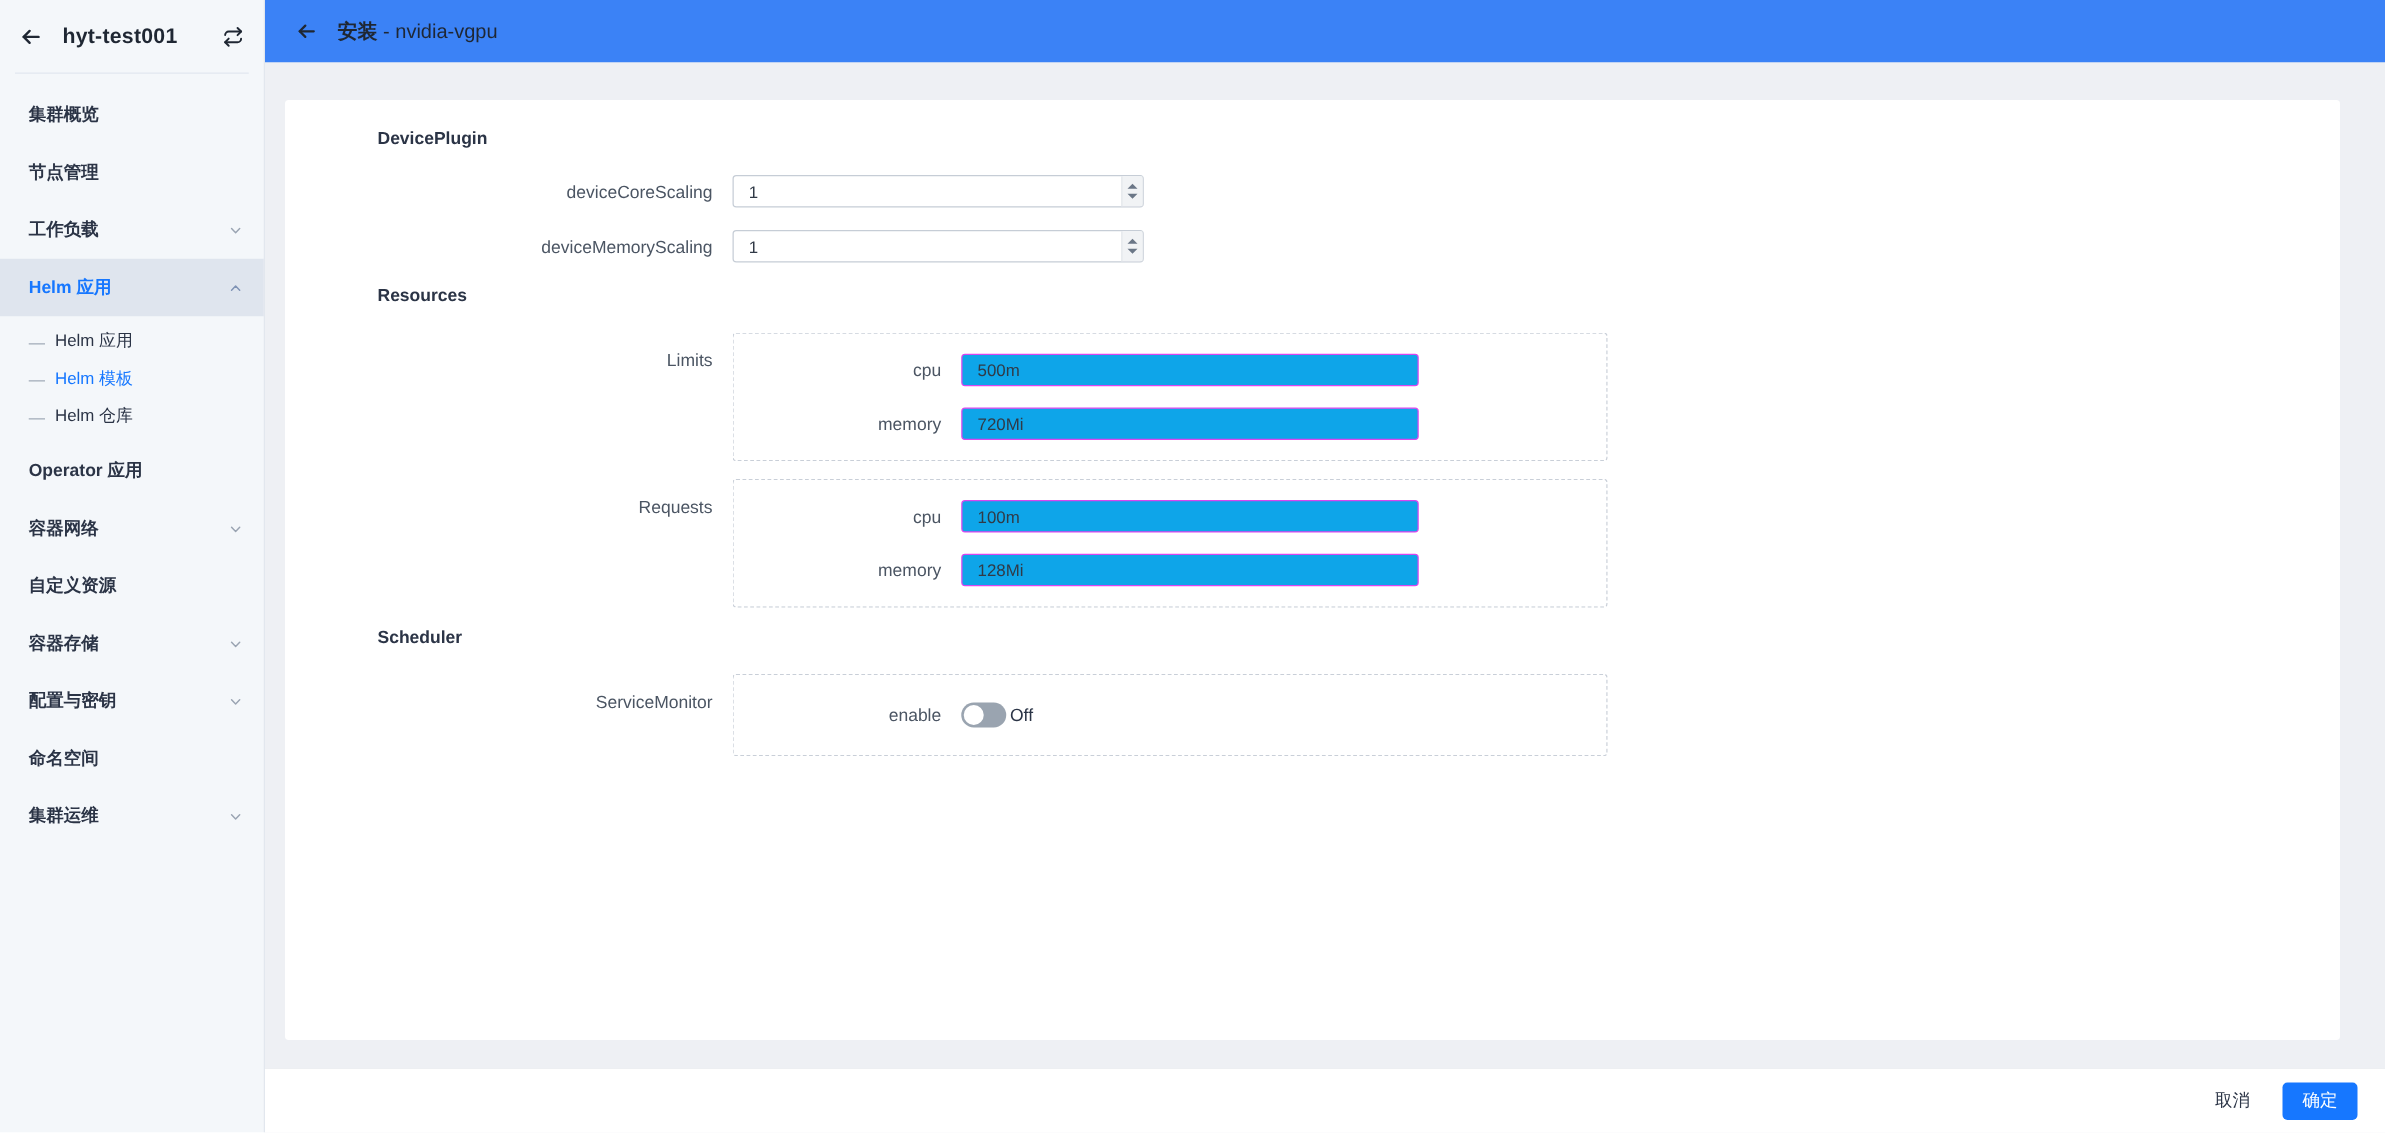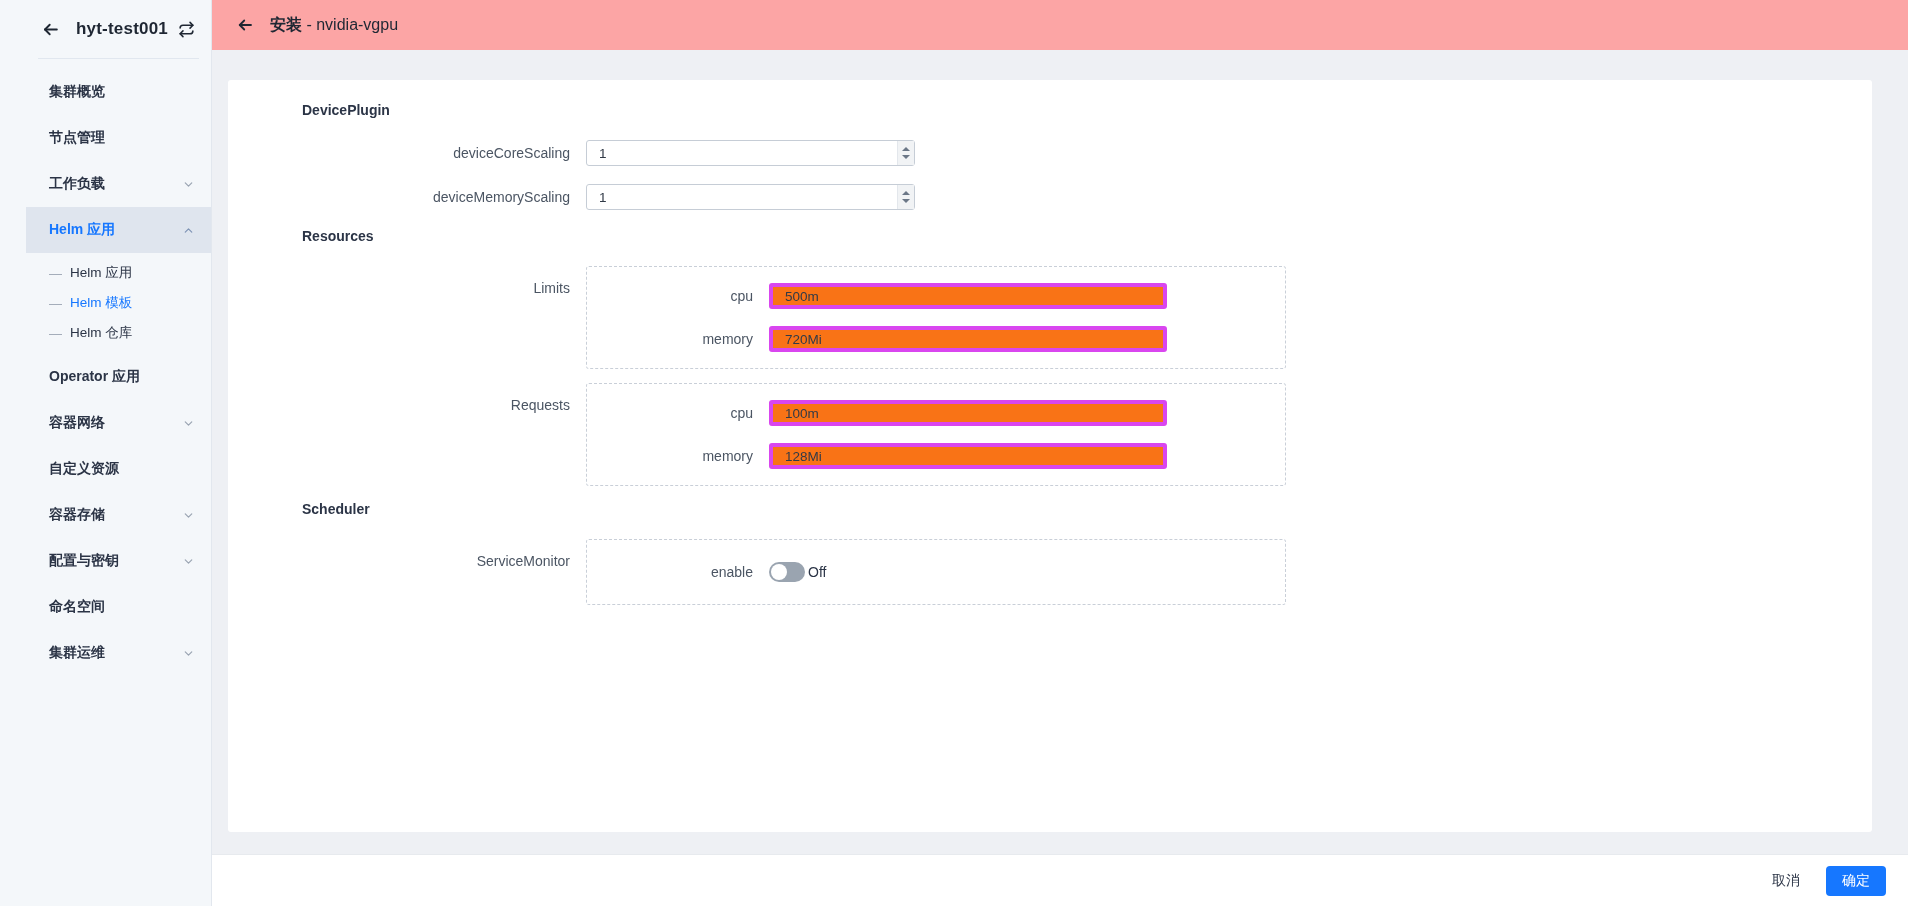--- a/index.html
+++ b/index.html
@@ -18,21 +18,20 @@
   }
 
   
   .sidebar {
     width: 212px;
     height: 906px;
     background: #f4f7fa;
     border-right: 1px solid #e2e7ee;
     flex: 0 0 212px;
     position: relative;
-    padding-left: 26px;
   }
   .sb-header {
     height: 58px;
     display: flex;
     align-items: center;
     padding: 0 14px 0 12px;
   }
   .sb-back {
     width: 24px; height: 24px;
     display: flex; align-items: center; justify-content: center;
@@ -111,21 +110,21 @@
     flex: 1 1 auto;
     height: 906px;
     display: flex;
     flex-direction: column;
     min-width: 0;
     background: #eef0f4;
   }
   .topbar {
     height: 50px;
     flex: 0 0 50px;
-    background: #fca5a5;
+    background: #3b82f6;
     display: flex;
     align-items: center;
     padding-left: 22px;
   }
   .tb-back {
     width: 22px; height: 22px;
     display: flex; align-items: center; justify-content: center;
     color: #1f2733;
     cursor: pointer;
     margin-right: 14px;
@@ -248,25 +247,25 @@
   .inner-row:last-child { margin-bottom: 0; }
   .inner-label {
     width: 182px;
     flex: 0 0 182px;
     text-align: right;
     padding-right: 16px;
     font-size: 14px;
     color: #4b5563;
   }
   .text-input {
-    width: 398px;
+    width: 366px;
     height: 26px;
-    border: 4px solid #d946ef;
+    border: 1px solid #d946ef;
     border-radius: 3px;
-    background: #f97316;
+    background: #0ea5e9;
     display: flex;
     align-items: center;
     padding-left: 12px;
     font-size: 13.5px;
     color: #313a47;
     cursor: text;
   }
 
   .toggle-wrap { display: flex; align-items: center; }
   .toggle {

